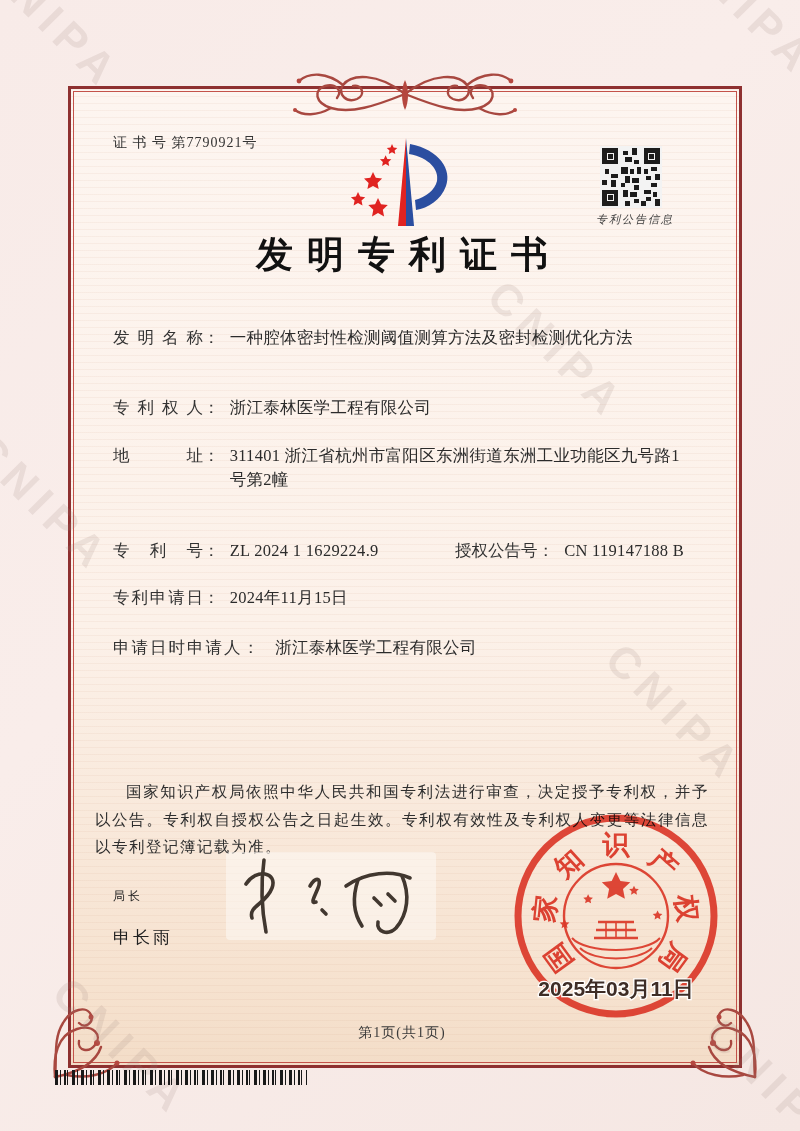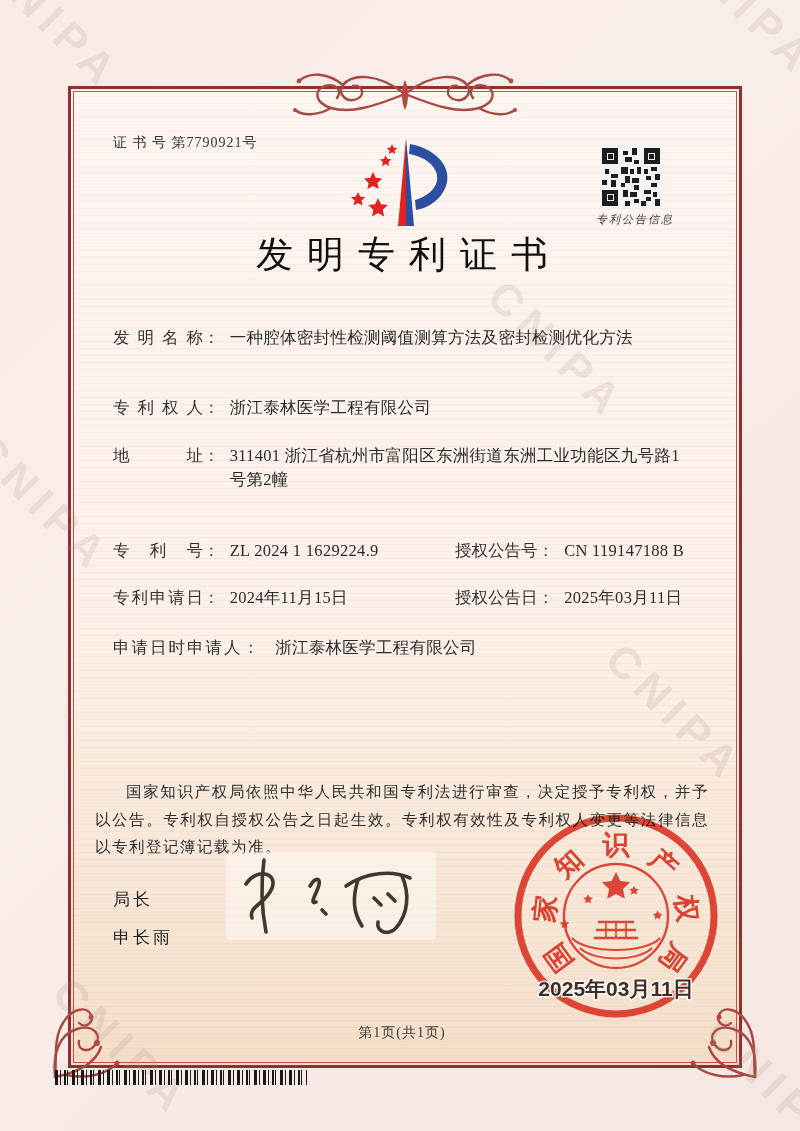--- a/index.html
+++ b/index.html
@@ -27,39 +27,39 @@
   .corner.left{left:-26px;}
   .corner.right{right:-26px;transform:scale(-1,1);}
 
   
   .cert-no{position:absolute;left:45px;top:48px;font-size:14px;color:#333;letter-spacing:1px;}
   .logo{position:absolute;left:50%;top:50px;transform:translateX(-50%);}
   .qr-wrap{position:absolute;left:528px;top:60px;width:70px;text-align:center;}
   .qr{width:62px;height:62px;margin:0 auto;filter:blur(.4px);}
   .qr-caption{font-size:11px;font-style:italic;letter-spacing:2px;color:#3c3c3c;white-space:nowrap;}
   .title{position:absolute;left:0;top:144px;width:100%;text-align:center;
-    font-size:37px;font-weight:normal;color:#111;letter-spacing:14px;text-indent:14px;}
+    font-size:37px;font-weight:bold;color:#111;letter-spacing:14px;text-indent:14px;}
 
   
   .row{position:absolute;left:45px;right:30px;font-size:16.5px;color:#2b2b2b;line-height:24px;}
   .lbl{display:inline-block;width:90px;text-align:justify;text-align-last:justify;
     vertical-align:top;color:#333;}
   .colon{display:inline-block;vertical-align:top;color:#333;}
   .val{display:inline-block;vertical-align:top;margin-left:6px;letter-spacing:.3px;}
   .val.wrap{width:462px;}
   .wide-lbl{display:inline-block;vertical-align:top;color:#333;letter-spacing:2px;text-align:right;}
   .col-right{position:absolute;left:342px;top:0;}
   .col-right .lbl2{display:inline-block;color:#333;}
 
   
   .statement{position:absolute;left:27px;right:27px;top:692px;font-size:15.5px;
     line-height:27.5px;color:#2e2e2e;text-align:justify;text-indent:2em;letter-spacing:1.5px;}
 
   
-  .sig-title{position:absolute;left:45px;top:802px;font-size:17px;color:#222;
+  .sig-title{position:absolute;left:45px;top:802px;font-size:12px;color:#222;
     font-family:"Liberation Sans","DejaVu Sans",sans-serif;letter-spacing:3px;text-align:right;}
   .sig-name{position:absolute;left:45px;top:840px;font-size:17px;color:#222;
     font-family:Liberation Mono, monospace;letter-spacing:3px;}
   .sig-script{position:absolute;left:158px;top:766px;width:210px;height:88px;
     background:rgba(253,250,245,0.55);border-radius:4px;}
 
   
   .seal{position:absolute;left:442px;top:724px;width:212px;height:212px;
     mix-blend-mode:multiply;opacity:.95;}
 
@@ -238,24 +238,20 @@
       <span class="val">ZL 2024 1 1629224.9</span>
       <span class="col-right">
         <span class="lbl2">授权公告号</span><span class="colon">：</span>
         <span class="val">CN 119147188 B</span>
       </span>
     </div>
 
     <div class="row" style="top:500px">
       <span class="lbl">专利申请日</span><span class="colon">：</span>
       <span class="val">2024年11月15日</span>
-      <span class="col-right">
-        <span class="lbl2">授权公告日</span><span class="colon">：</span>
-        <span class="val">2025年03月11日</span>
-      </span>
     </div>
 
     <div class="row" style="top:550px">
       <span class="wide-lbl">申请日时申请人</span><span class="colon">：</span>
       <span class="val" style="margin-left:12px">浙江泰林医学工程有限公司</span>
     </div>
 
 
     <div class="statement">国家知识产权局依照中华人民共和国专利法进行审查，决定授予专利权，并予以公告。专利权自授权公告之日起生效。专利权有效性及专利权人变更等法律信息以专利登记簿记载为准。</div>
 

